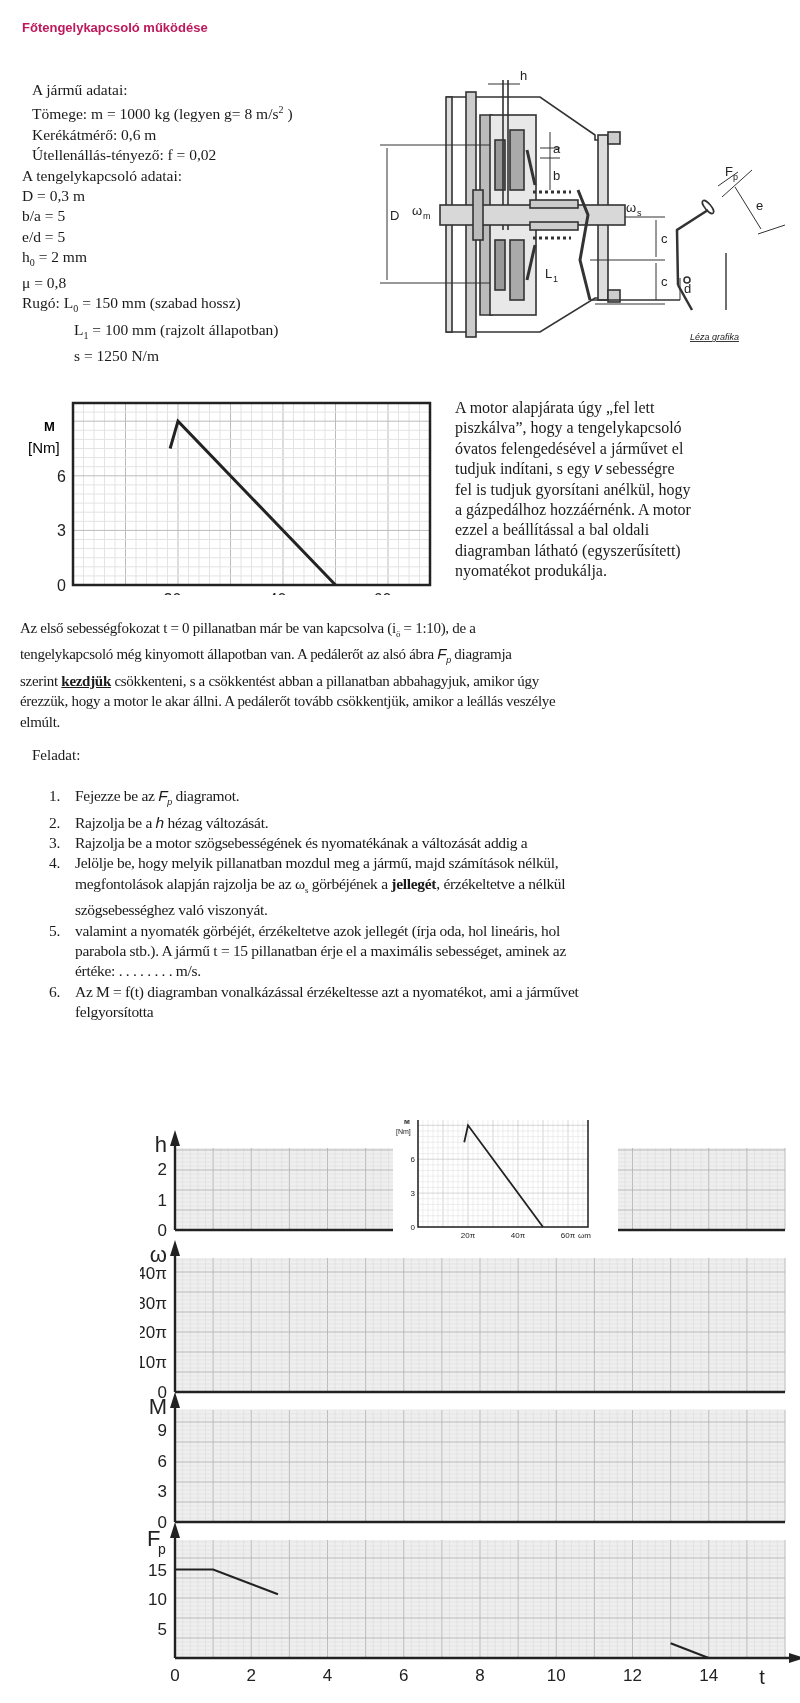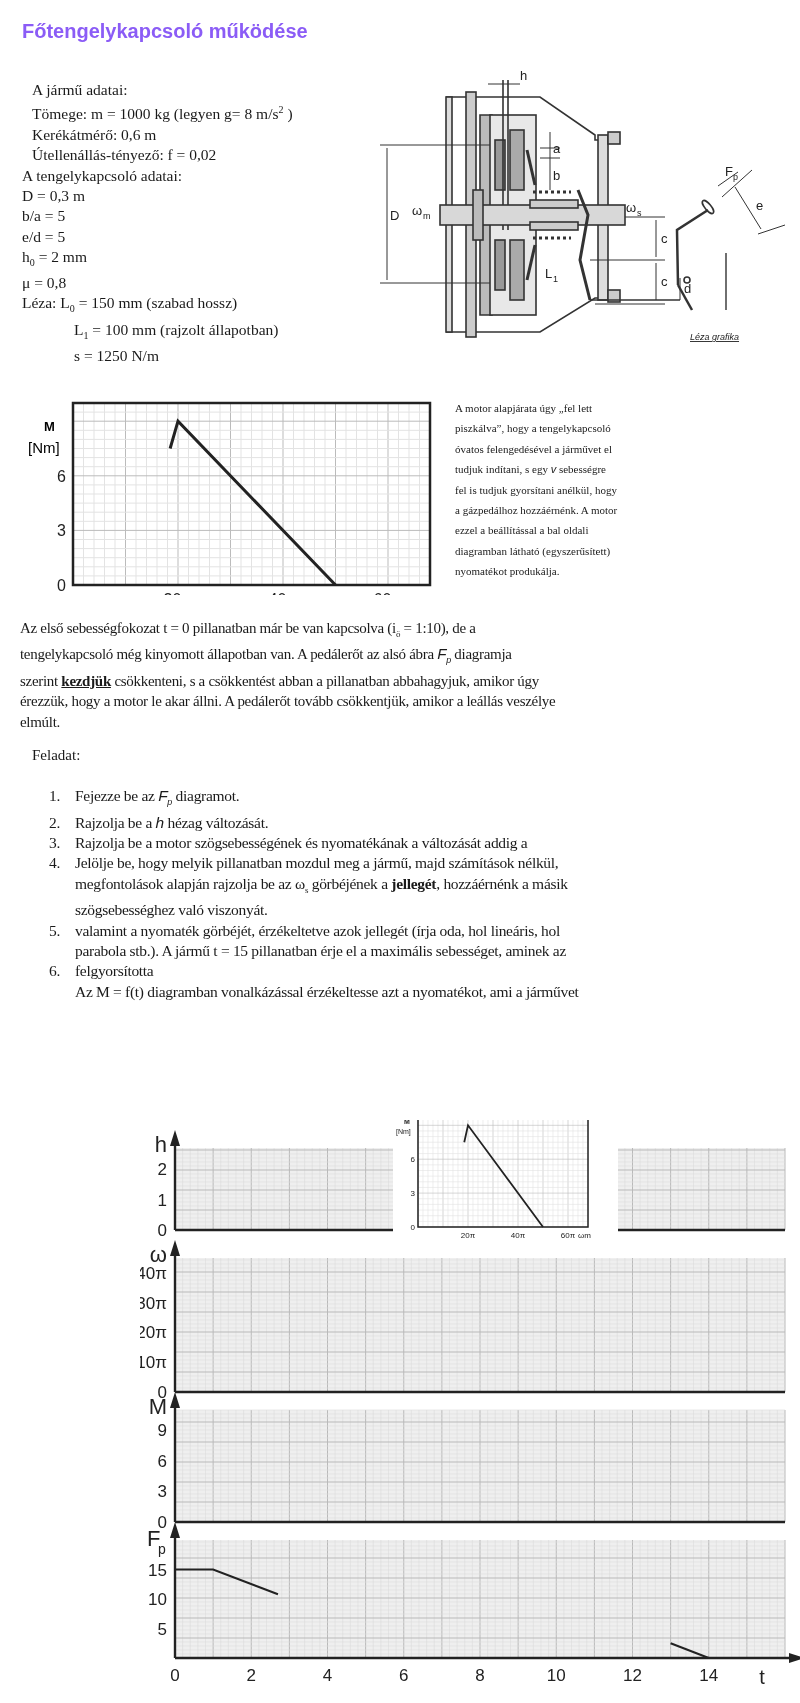--- a/index.html
+++ b/index.html
@@ -1,22 +1,22 @@
 <!DOCTYPE html>
 <html><head>
 <meta charset="utf-8">
 <style>
   html,body{margin:0;padding:0;background:#fff;}
   body{width:800px;height:1703px;position:relative;overflow:hidden;color:#1a1a1a;font-family:"Liberation Serif",serif;}
   .abs{position:absolute;}
-  .title{left:22px;top:20px;font-family:"Liberation Sans",sans-serif;font-weight:bold;font-size:20px;color:#8b5cf6;}
+  .title{left:22px;top:20px;font-family:"Liberation Sans",sans-serif;font-weight:bold;font-size:13px;color:#be185d;}
   .block{font-size:15.5px;line-height:20.2px;}
   .line{white-space:nowrap;}
   .indent{padding-left:52px;}
-  .para{font-size:11px;line-height:20.4px;}
+  .para{font-size:16px;line-height:20.4px;}
   .sans-it{font-family:"Liberation Sans",sans-serif;font-style:italic;}
   ol.tasks{margin:0;padding:0;list-style:none;}
   ol.tasks li{position:relative;padding-left:26px;font-size:15.5px;line-height:20.4px;}
   ol.tasks li .num{position:absolute;left:0;top:0;}
   .u{text-decoration:underline;font-weight:bold;}
   svg text{font-family:"Liberation Sans",sans-serif;}
 </style>
 </head>
 <body>
 
@@ -29,21 +29,21 @@
   <div class="line">Útellenállás-tényező:  f = 0,02</div>
 </div>
 
 <div class="abs block" style="left:22px;top:166px;">
   <div class="line">A tengelykapcsoló adatai:</div>
   <div class="line">D = 0,3 m</div>
   <div class="line">b/a = 5</div>
   <div class="line">e/d = 5</div>
   <div class="line"><span>h</span><sub style="font-size:10px">0</sub><span>  = 2 mm</span></div>
   <div class="line">μ = 0,8</div>
-  <div class="line"><span>Léza: L</span><sub style="font-size:10px">0</sub><span>  = 150 mm (szabad hossz)</span></div>
+  <div class="line"><span>Rugó: L</span><sub style="font-size:10px">0</sub><span>  = 150 mm (szabad hossz)</span></div>
   <div class="line indent"><span>L</span><sub style="font-size:10px">1</sub><span>  = 100 mm (rajzolt állapotban)</span></div>
   <div class="line indent">s = 1250 N/m</div>
 </div>
 
 <svg class="abs" style="left:380px;top:60px;" width="420" height="290" viewBox="0 60 420 290">
   <g stroke="#333" fill="none" stroke-width="1.6">
 
     <path d="M66 97 L160 97 L215 135 L215 140 L240 140"></path>
     <path d="M66 332 L160 332 L215 298 L240 298"></path>
     <rect x="66" y="97" width="6" height="235" fill="#ddd"></rect>
@@ -224,32 +224,33 @@
 <ol class="abs tasks" style="left:49px;top:786px;font-size:15px;letter-spacing:-0.3px;">
   <li><span class="num">1.</span><span>Fejezze be az </span><span class="sans-it">F</span><sub class="sans-it" style="font-size:9px">p</sub><span>  diagramot.</span></li>
   <li><span class="num">2.</span><span>Rajzolja be a </span><span class="sans-it">h</span><span> hézag változását.</span></li>
   <li>
       <span class="num">3.</span>
       <div>Rajzolja be a motor szögsebességének és nyomatékának a változását addig a</div>
     </li>
   <li>
       <span class="num">4.</span>
       <div>Jelölje be, hogy melyik pillanatban mozdul meg a jármű, majd számítások nélkül,</div>
-      <div><span>megfontolások alapján rajzolja be az ω</span><sub style="font-size:9px">s</sub><span> görbéjének a </span><b>jellegét</b><span>, hozzáérnénk a másik</span></div>
+      <div><span>megfontolások alapján rajzolja be az ω</span><sub style="font-size:9px">s</sub><span> görbéjének a </span><b>jellegét</b><span>, érzékeltetve a nélkül</span></div>
       <div>szögsebességhez való viszonyát.</div>
     </li>
   <li>
       <span class="num">5.</span>
       <div>valamint a nyomaték görbéjét, érzékeltetve azok jellegét (írja oda, hol lineáris, hol</div>
       <div>parabola stb.). A jármű t = 15 pillanatban érje el a maximális sebességet, aminek az</div>
+      <div>értéke: . . . . . . . . m/s.</div>
     </li>
   <li>
       <span class="num">6.</span>
+      <div>Az M = f(t) diagramban vonalkázással érzékeltesse azt a nyomatékot, ami a járművet</div>
       <div>felgyorsította</div>
-      <div>Az M = f(t) diagramban vonalkázással érzékeltesse azt a nyomatékot, ami a járművet</div>
     </li>
 </ol>
 
 <svg class="abs" style="left:140px;top:1120px;" width="660" height="583" id="stack-chart">
   <g id="sc-bg">
       <rect x="35" y="28" width="610" height="82" fill="#efefef"></rect>
       <rect x="35" y="138" width="610" height="134" fill="#efefef"></rect>
       <rect x="35" y="290" width="610" height="112" fill="#efefef"></rect>
       <rect x="35" y="420" width="610" height="118" fill="#efefef"></rect>
     </g>

